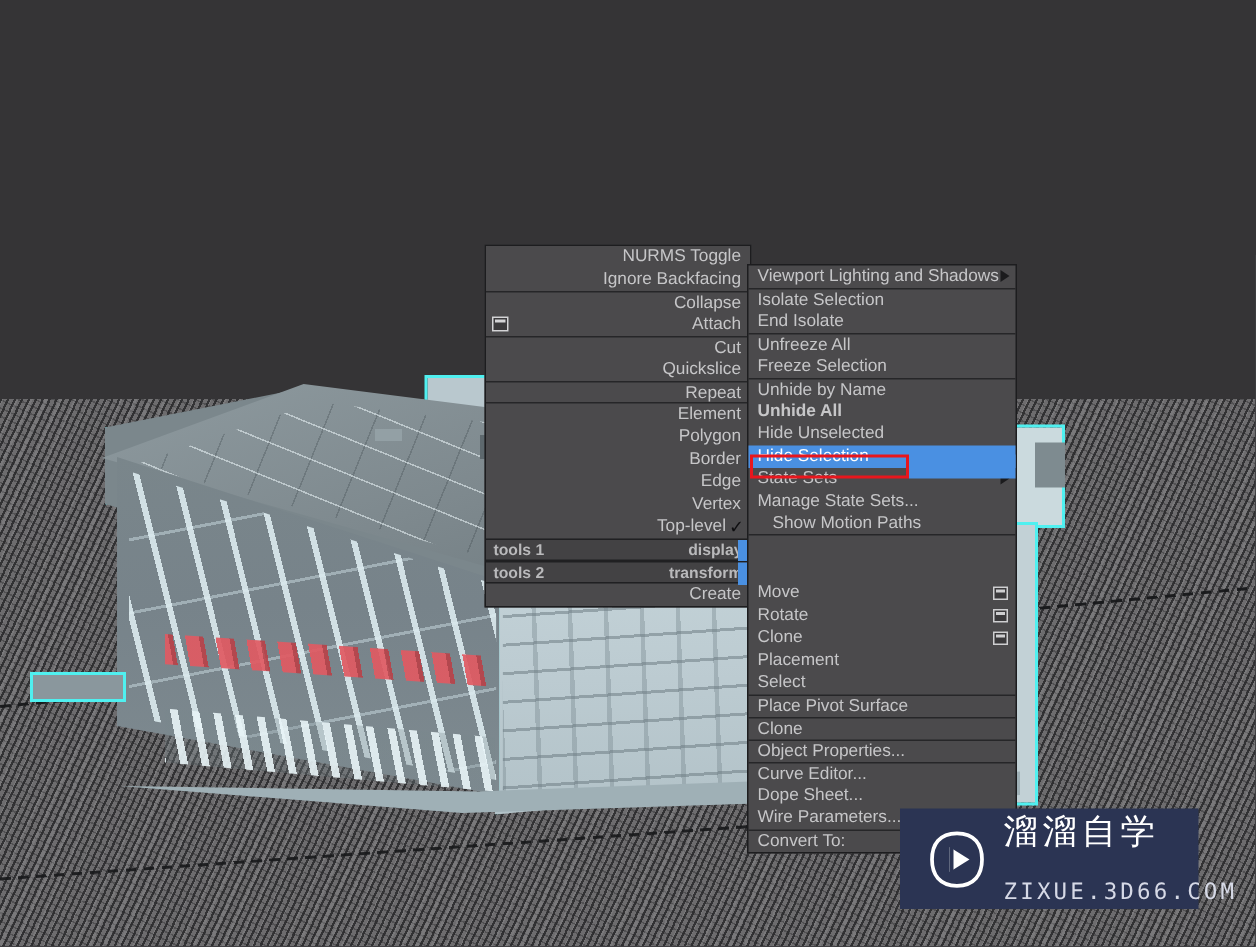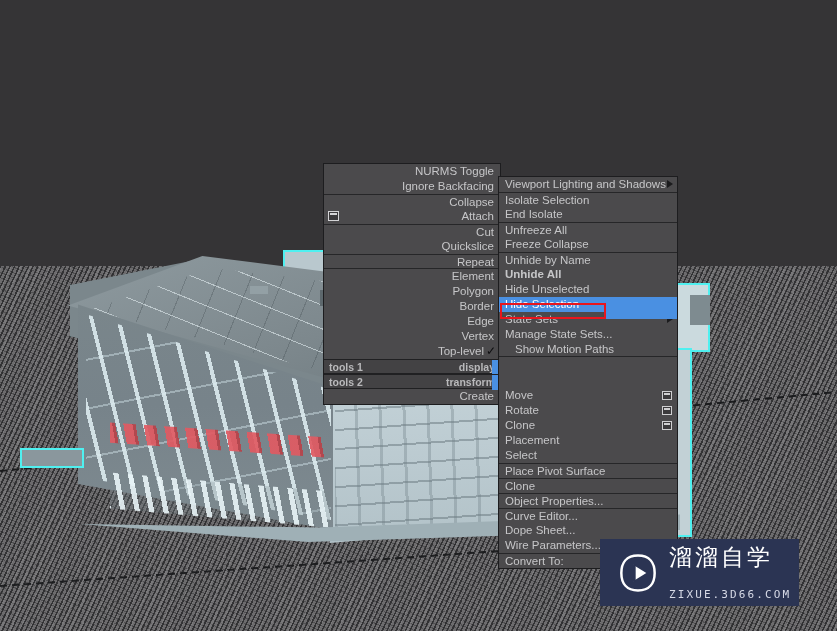--- a/index.html
+++ b/index.html
@@ -231,21 +231,21 @@
     display:flex; align-items:center; gap:11px;
     padding-left: 18px;
   }
   #wm-logo { width: 40px; height: 40px; flex: none; }
   #wm-text { display:flex; flex-direction:column; line-height:1; }
   #wm-cn {
     color:#ffffff; font-size: 23px; letter-spacing: 3px;
     font-family:"DejaVu Sans", sans-serif; font-weight:normal;
   }
   #wm-en {
-    color:#d6d9e6; font-size: 11px; letter-spacing: 2.1px; margin-top:20px;
+    color:#d6d9e6; font-size: 15px; letter-spacing: 2.1px; margin-top:20px;
     font-family:"DejaVu Sans Mono", monospace;
   }
 </style>
 </head>
 <body>
 
 <div id="app">
 
   <div id="viewport">
     <div id="ground"></div>
@@ -349,21 +349,21 @@
       <span>Isolate Selection</span>
     </div>
     <div class="mrow">
       <span>End Isolate</span>
     </div>
 
     <div class="mrow sep">
       <span>Unfreeze All</span>
     </div>
     <div class="mrow">
-      <span>Freeze Collapse</span>
+      <span>Freeze Selection</span>
     </div>
 
     <div class="mrow sep">
       <span>Unhide by Name</span>
     </div>
     <div class="mrow bold">
       <span>Unhide All</span>
     </div>
     <div class="mrow">
       <span>Hide Unselected</span>

